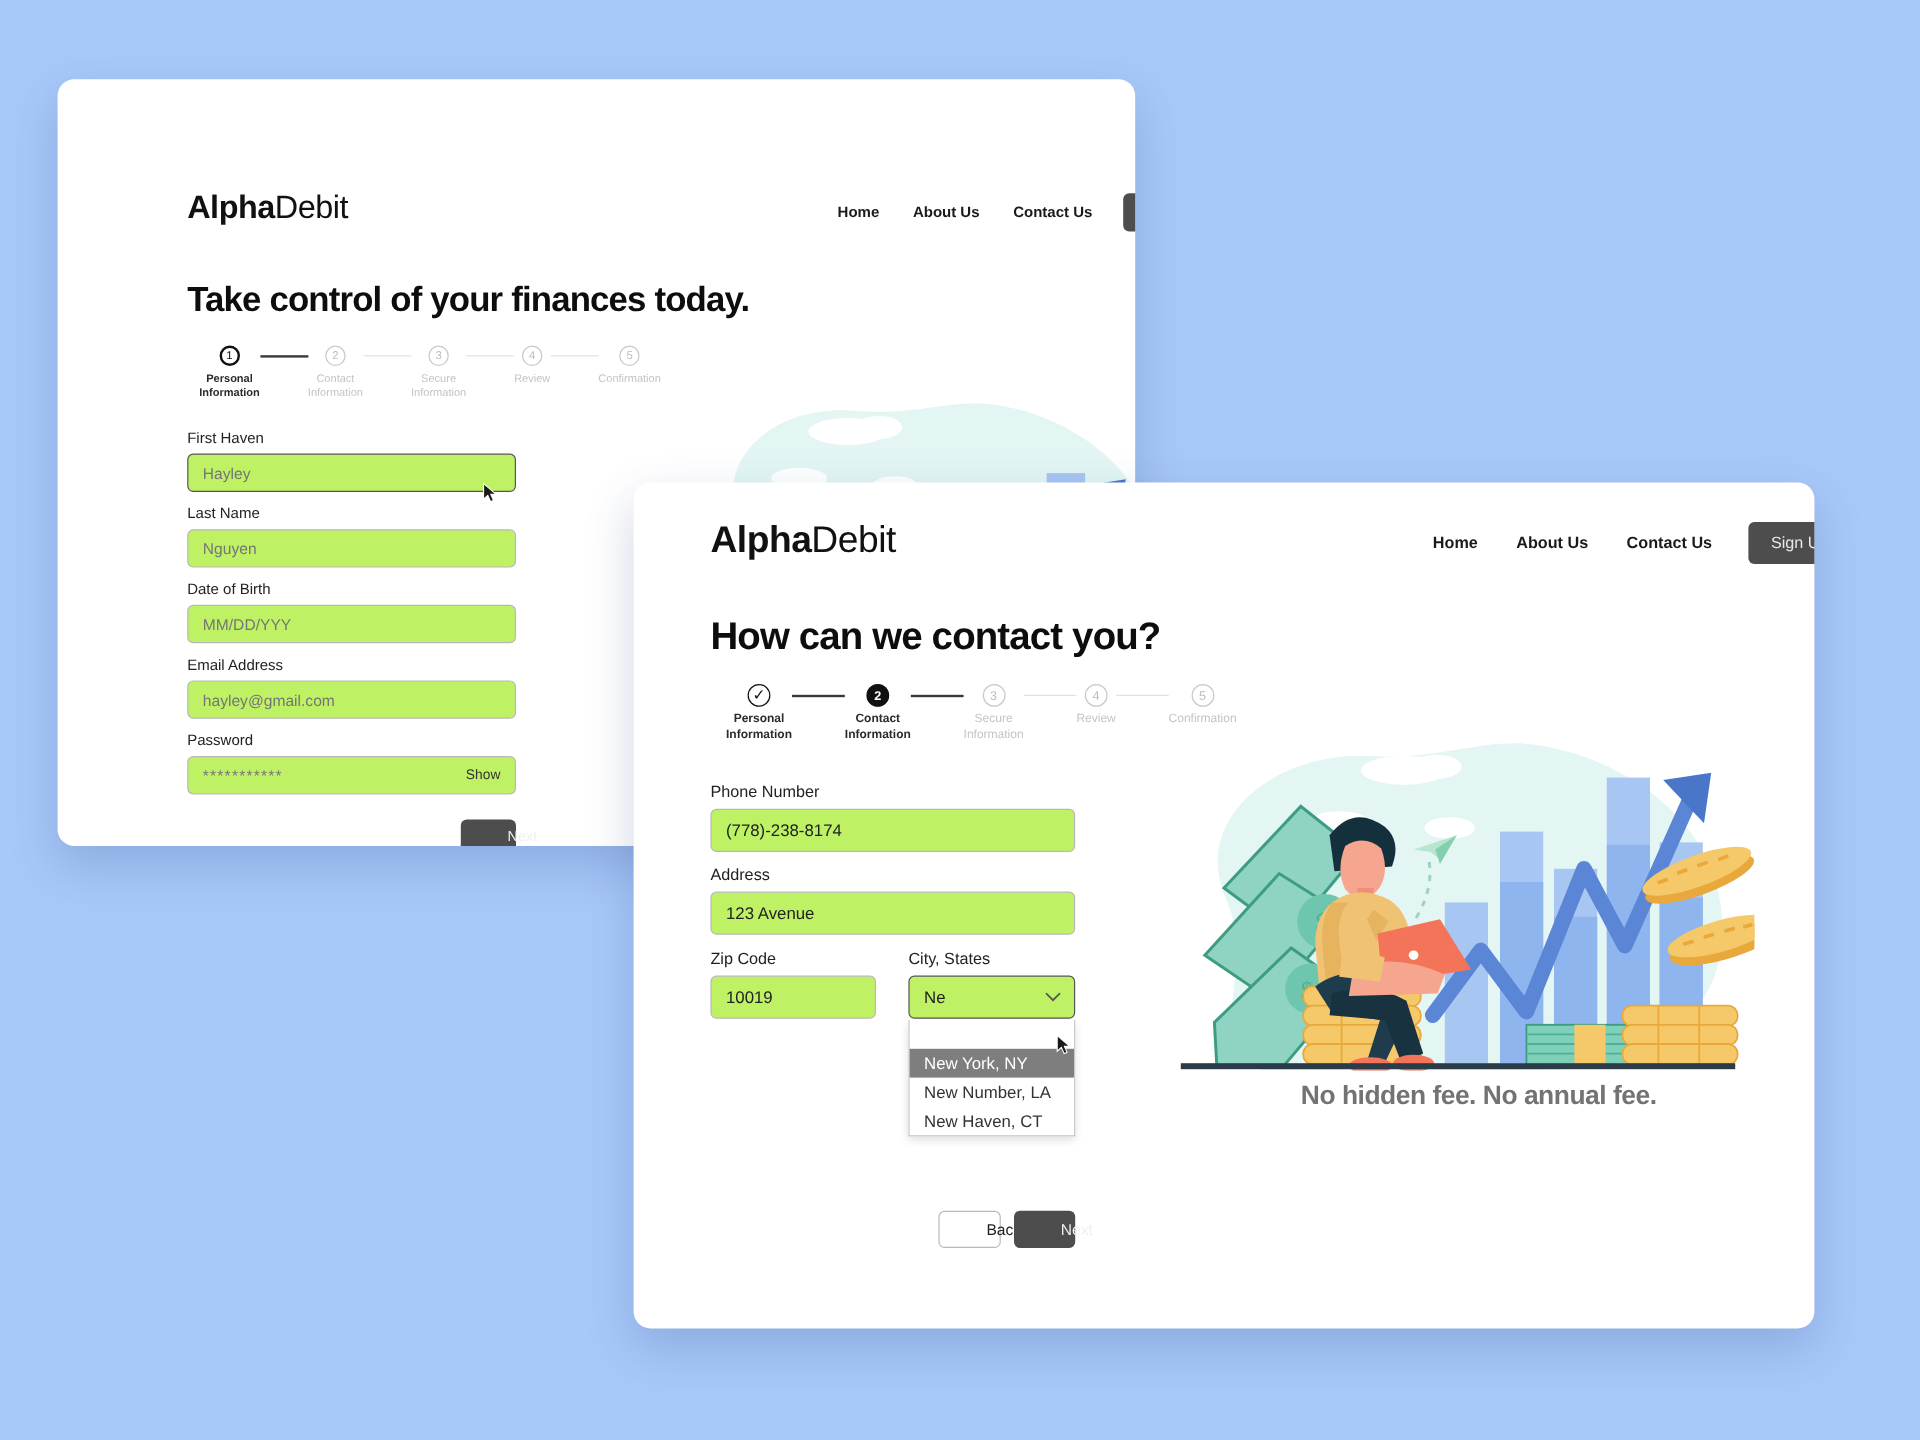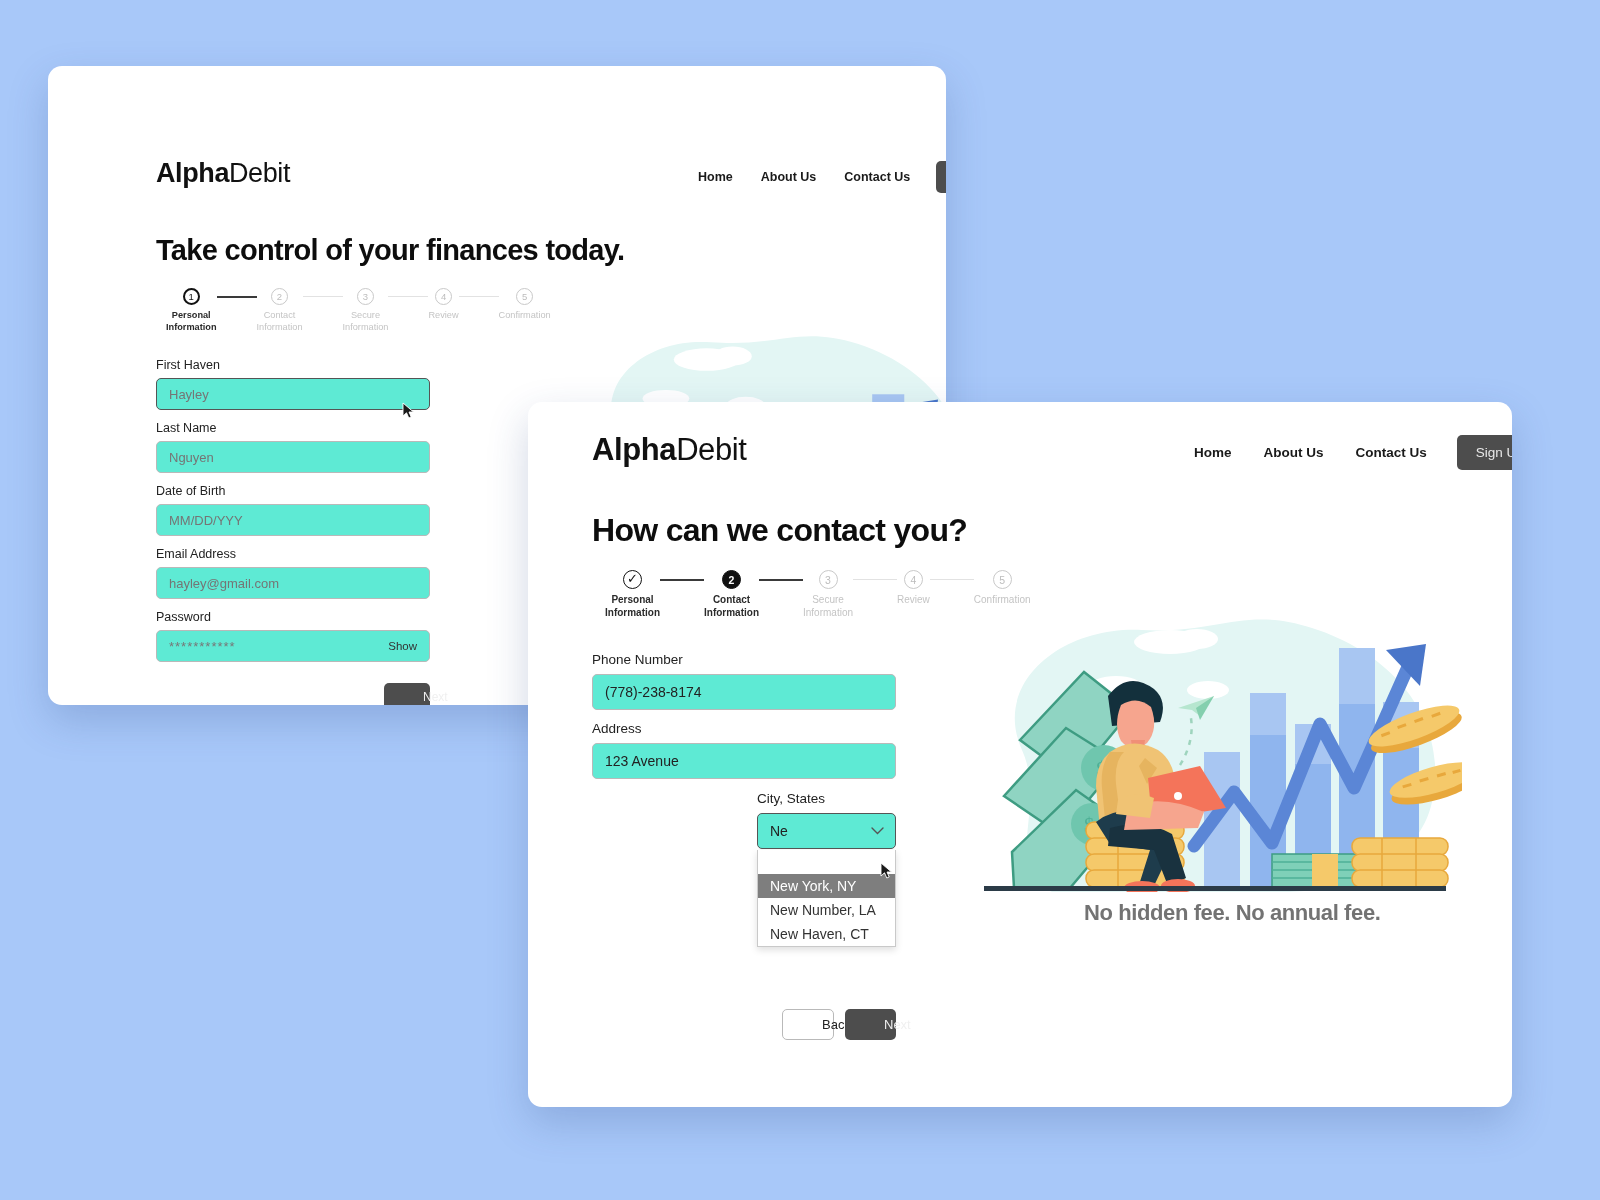--- a/index.html
+++ b/index.html
@@ -83,21 +83,21 @@
   .check-mark { font-size: 13px; line-height: 1; transform: translateY(-1px); }
 
   
   .field { position: absolute; }
   .field-label {
     font-size: 12.5px; color: #222; font-weight: 400; margin-bottom: 6px; display: block;
   }
   #window-front .field-label { font-size: 13.5px; margin-bottom: 7px; }
   .text-input {
     width: 100%; height: 32px; border: 1px solid #b9b9b9; border-radius: 5px;
-    background: #5eead4; font-family: inherit; font-size: 13px; color: #777;
+    background: #bef264; font-family: inherit; font-size: 13px; color: #777;
     padding: 0 12px; outline: none;
   }
   .text-input.filled { color: #222; }
   .text-input.focused { border-color: #555; }
   #window-front .text-input { height: 36px; font-size: 14px; color: #222; }
 
   .pw-wrap { position: relative; }
   .show-link {
     position: absolute; right: 13px; top: 50%; transform: translateY(-50%);
     font-size: 11.5px; color: #333; cursor: pointer;
@@ -443,20 +443,24 @@
       </div>
     </div>
 
     <div class="field" style="left:64px; top:250px; width:304px;">
       <label class="field-label">Phone Number</label>
       <input class="text-input filled" value="(778)-238-8174" style="">
     </div>
     <div class="field" style="left:64px; top:319px; width:304px;">
       <label class="field-label">Address</label>
       <input class="text-input filled" value="123 Avenue" style="">
+    </div>
+    <div class="field" style="left:64px; top:389px; width:138px;">
+      <label class="field-label">Zip Code</label>
+      <input class="text-input filled" value="10019" style="">
     </div>
     <div class="field" style="left:229px; top:389px; width:139px; z-index:30;">
       <label class="field-label">City, States</label>
       <div class="select-wrap">
         <input class="text-input filled focused" style="padding-right: 30px;" value="Ne">
         <svg class="chev" width="13" height="8" viewBox="0 0 13 8">
           <path d="M1 1 L6.5 6.5 L12 1" stroke="#555" stroke-width="1.4" fill="none" stroke-linecap="round"></path>
         </svg>
         <div class="dropdown">
           <div class="dd-item highlight">New York,  NY</div>

